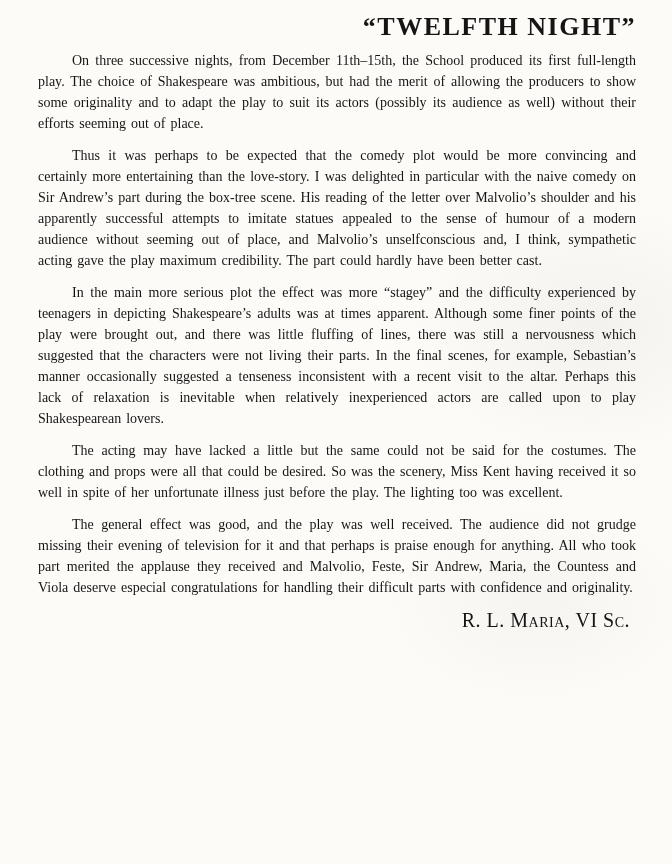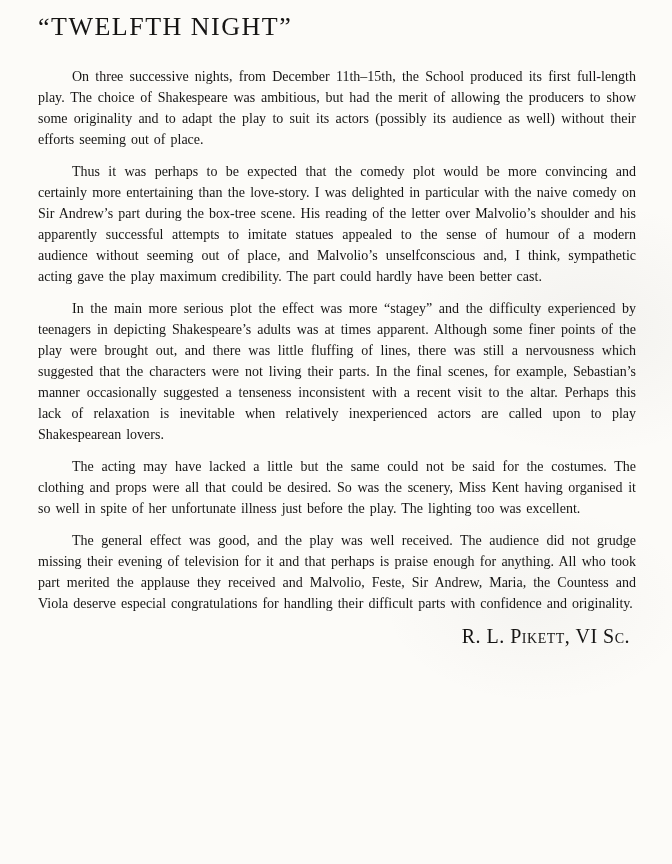--- a/index.html
+++ b/index.html
@@ -17,24 +17,24 @@
       radial-gradient(ellipse 220px 140px at 80% 70%, rgba(120,120,115,0.05), rgba(0,0,0,0) 70%),
       #fcfbf8;
     color: #161514;
     font-family: "Liberation Serif", "DejaVu Serif", serif;
     overflow: hidden;
     box-sizing: border-box;
     padding: 8px 36px 0 38px;
   }
   .title {
     font-size: 26px;
-    font-weight: normal;
-    text-align: left;
+    font-weight: bold;
+    text-align: right;
     letter-spacing: 1.5px;
-    margin: 4px 0 24px 0;
+    margin: 4px 0 8px 0;
   }
   .body-copy p {
     font-size: 14px;
     line-height: 21px;
     margin: 0 0 11px 0;
     text-align: justify;
     text-indent: 34px;
     word-spacing: 1.5px;
   }
   .signature {
@@ -49,18 +49,18 @@
 </head>
 <body>
 
 <div class="page">
   <h1 class="title">“TWELFTH NIGHT”</h1>
 
   <div class="body-copy">
     <p>On three successive nights, from December 11th–15th, the School produced its first full-length play.  The choice of Shakespeare was ambitious, but had the merit of allowing the producers to show some originality and to adapt the play to suit its actors (possibly its audience as well) without their efforts seeming out of place.</p>
     <p>Thus it was perhaps to be expected that the comedy plot would be more convincing and certainly more entertaining than the love-story.  I was delighted in particular with the naive comedy on Sir Andrew’s part during the box-tree scene.  His reading of the letter over Malvolio’s shoulder and his apparently successful attempts to imitate statues appealed to the sense of humour of a modern audience without seeming out of place, and Malvolio’s unselfconscious and, I think, sympathetic acting gave the play maximum credibility.  The part could hardly have been better cast.</p>
     <p>In the main more serious plot the effect was more “stagey” and the difficulty experienced by teenagers in depicting Shakespeare’s adults was at times apparent.  Although some finer points of the play were brought out, and there was little fluffing of lines, there was still a nervousness which suggested that the characters were not living their parts.  In the final scenes, for example, Sebastian’s manner occasionally suggested a tenseness inconsistent with a recent visit to the altar.  Perhaps this lack of relaxation is inevitable when relatively inexperienced actors are called upon to play Shakespearean lovers.</p>
-    <p>The acting may have lacked a little but the same could not be said for the costumes. The clothing and props were all that could be desired.  So was the scenery, Miss Kent having organised it so well in spite of her unfortunate illness just before the play.  The lighting too was excellent.</p>
+    <p>The acting may have lacked a little but the same could not be said for the costumes. The clothing and props were all that could be desired.  So was the scenery, Miss Kent having received it so well in spite of her unfortunate illness just before the play.  The lighting too was excellent.</p>
     <p>The general effect was good, and the play was well received. The audience did not grudge missing their evening of television for it and that perhaps is praise enough for anything.  All who took part merited the applause they received and Malvolio, Feste, Sir Andrew, Maria, the Countess and Viola deserve especial congratulations for handling their difficult parts with confidence and originality.</p>
   </div>
 
-  <div class="signature">R. L. Pikett, VI Sc.</div>
+  <div class="signature">R. L. Maria, VI Sc.</div>
 </div>
 
 </body></html>

